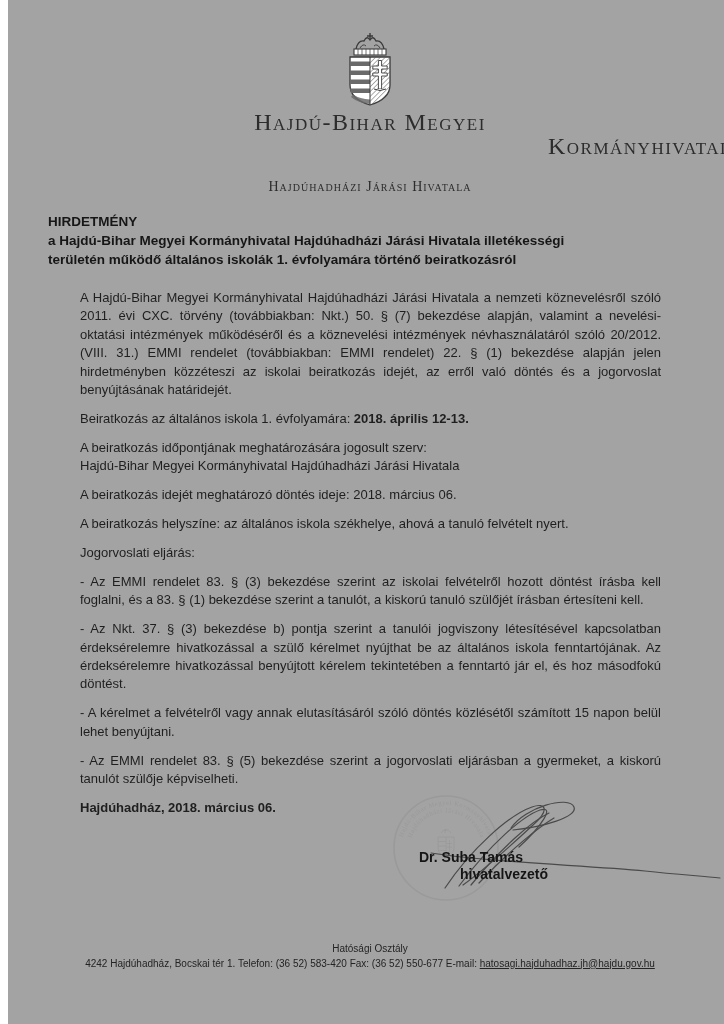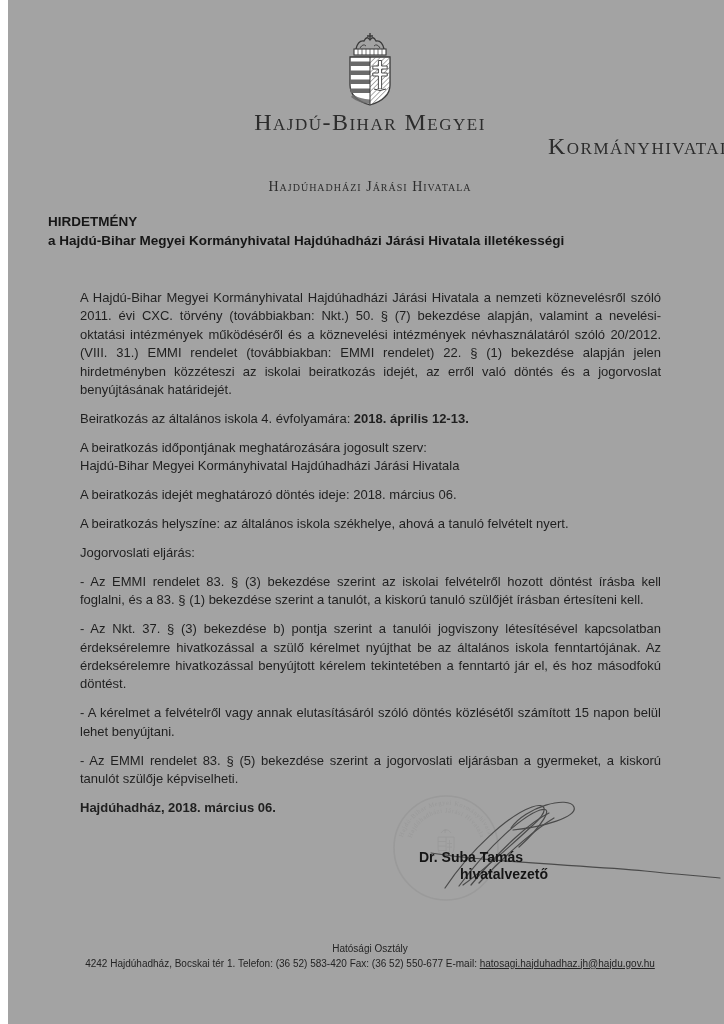--- a/index.html
+++ b/index.html
@@ -128,26 +128,27 @@
     </svg>
   </div>
 
   <div class="org-line1">Hajdú-Bihar Megyei</div>
   <div class="org-line2">Kormányhivatal</div>
   <div class="sub-org">Hajdúhadházi Járási Hivatala</div>
 
   <div class="title-block">
     <div class="doc-heading">HIRDETMÉNY</div>
     <div>a Hajdú-Bihar Megyei Kormányhivatal Hajdúhadházi Járási Hivatala illetékességi</div>
+    <div>területén működő általános iskolák 1. évfolyamára történő beiratkozásról</div>
   </div>
 
   <div class="doc-body">
     <p>A Hajdú-Bihar Megyei Kormányhivatal Hajdúhadházi Járási Hivatala a nemzeti köznevelésről szóló 2011. évi CXC. törvény (továbbiakban: Nkt.) 50. § (7) bekezdése alapján, valamint a nevelési-oktatási intézmények működéséről és a köznevelési intézmények névhasználatáról szóló 20/2012. (VIII. 31.) EMMI rendelet (továbbiakban: EMMI rendelet) 22. § (1) bekezdése alapján jelen hirdetményben közzéteszi az iskolai beiratkozás idejét, az erről való döntés és a jogorvoslat benyújtásának határidejét.</p>
 
-    <p class="single"><span>Beiratkozás az általános iskola 4. évfolyamára: </span><span class="bold">2018. április 12-13.</span></p>
+    <p class="single"><span>Beiratkozás az általános iskola 1. évfolyamára: </span><span class="bold">2018. április 12-13.</span></p>
 
     <p class="single">
       <span>A beiratkozás időpontjának meghatározására jogosult szerv:</span><br>
       <span>Hajdú-Bihar Megyei Kormányhivatal Hajdúhadházi Járási Hivatala</span>
     </p>
 
     <p class="single">A beiratkozás idejét meghatározó döntés ideje: 2018. március 06.</p>
 
     <p class="single">A beiratkozás helyszíne: az általános iskola székhelye, ahová a tanuló felvételt nyert.</p>
 

